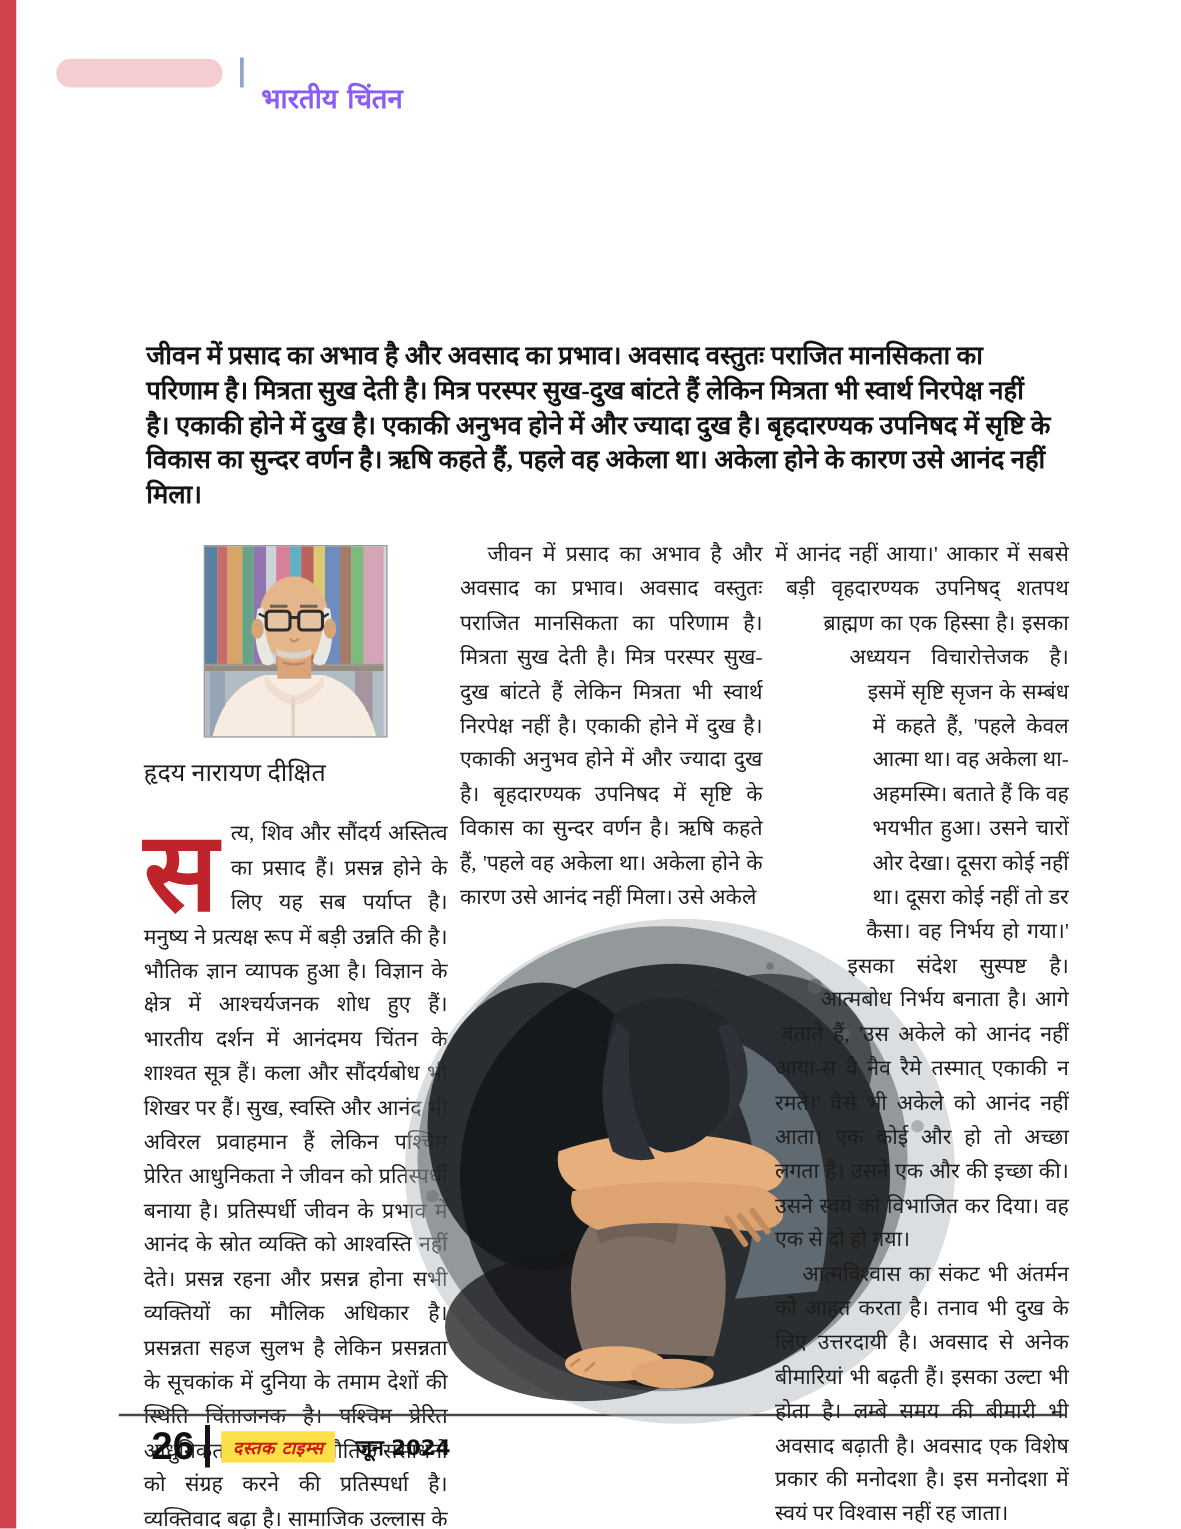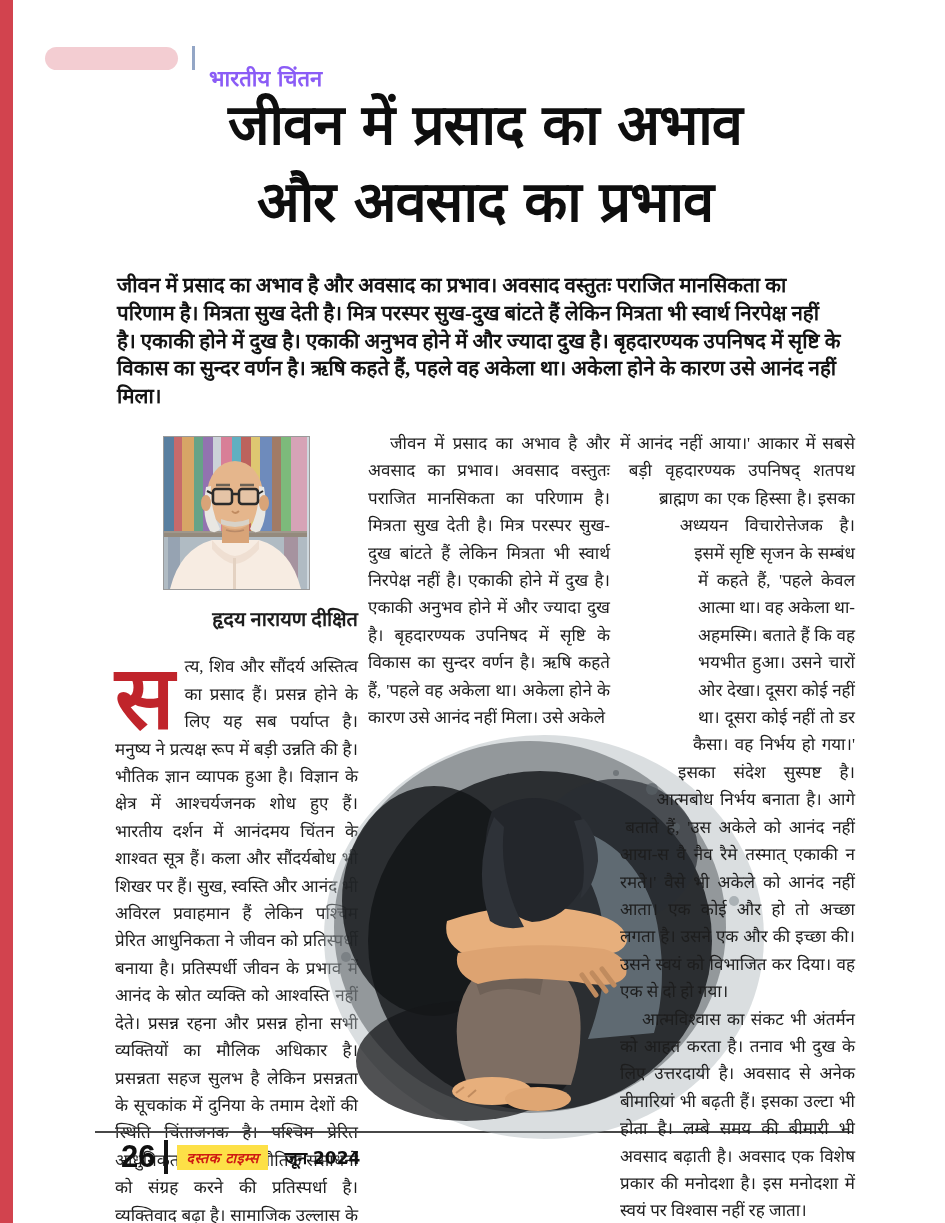--- a/index.html
+++ b/index.html
@@ -31,21 +31,21 @@
   
   .col { position:absolute; top:430px; font-size:17px; line-height:27.4px; text-align:justify; color:#1d1d1d; }
   #col1 { left:115px; width:243px; }
   #col2 { left:368px; width:242px; }
   #col3 { left:620px; width:235px; z-index:2; }
   .col p { margin:0; }
   .para-indent { text-indent:22px; }
 
   .photo-wrap { width:145px; margin:6px auto 0 auto; border:1px solid #9a9a9a; background:#cfd8de; font-size:0; }
   .photo-wrap svg { display:block; }
-  .author-name { text-align:right; font-weight:bold; font-size:20px; margin:16px 0 20px 0; }
+  .author-name { text-align:left; font-weight:normal; font-size:20px; margin:16px 0 20px 0; }
 
   .dropcap {
     float:left; color:#c0242b; font-family:"DejaVu Sans", sans-serif; font-weight:900;
     font-size:88px; line-height:74px; padding:8px 10px 0 0;
   }
 
   
   .shape-spacer {
     float:left; width:78px; height:400px; margin-top:308px;
     shape-outside:circle(195px at -112px 218px); shape-margin:8px;
@@ -70,24 +70,20 @@
 <div class="page">
 
   <div class="spine"></div>
 
   <div class="header">
     <div class="masthead-blob"></div>
     <div class="header-divider"></div>
     <div class="section-label">भारतीय चिंतन</div>
   </div>
 
-  <div class="article-title">
-    <div>जीवन में प्रसाद का अभाव</div>
-    <div>और अवसाद का प्रभाव</div>
-  </div>
 
   <div class="lead-paragraph">जीवन में प्रसाद का अभाव है और अवसाद का प्रभाव। अवसाद वस्तुतः पराजित मानसिकता का परिणाम है। मित्रता सुख देती है। मित्र परस्पर सुख-दुख बांटते हैं लेकिन मित्रता भी स्वार्थ निरपेक्ष नहीं है। एकाकी होने में दुख है। एकाकी अनुभव होने में और ज्यादा दुख है। बृहदारण्यक उपनिषद में सृष्टि के विकास का सुन्दर वर्णन है। ऋषि कहते हैं, पहले वह अकेला था। अकेला होने के कारण उसे आनंद नहीं मिला।</div>
 
   <div class="col" id="col1">
     <div class="photo-wrap">
       <svg width="143" height="152" viewBox="0 0 143 152" xmlns="http://www.w3.org/2000/svg">
         <rect width="143" height="152" fill="#c2ccd3"></rect>
         <g opacity="0.85">
           <rect x="0" y="0" width="10" height="96" fill="#2e5f8a"></rect>
             <rect x="10" y="0" width="8" height="96" fill="#c24444"></rect>

